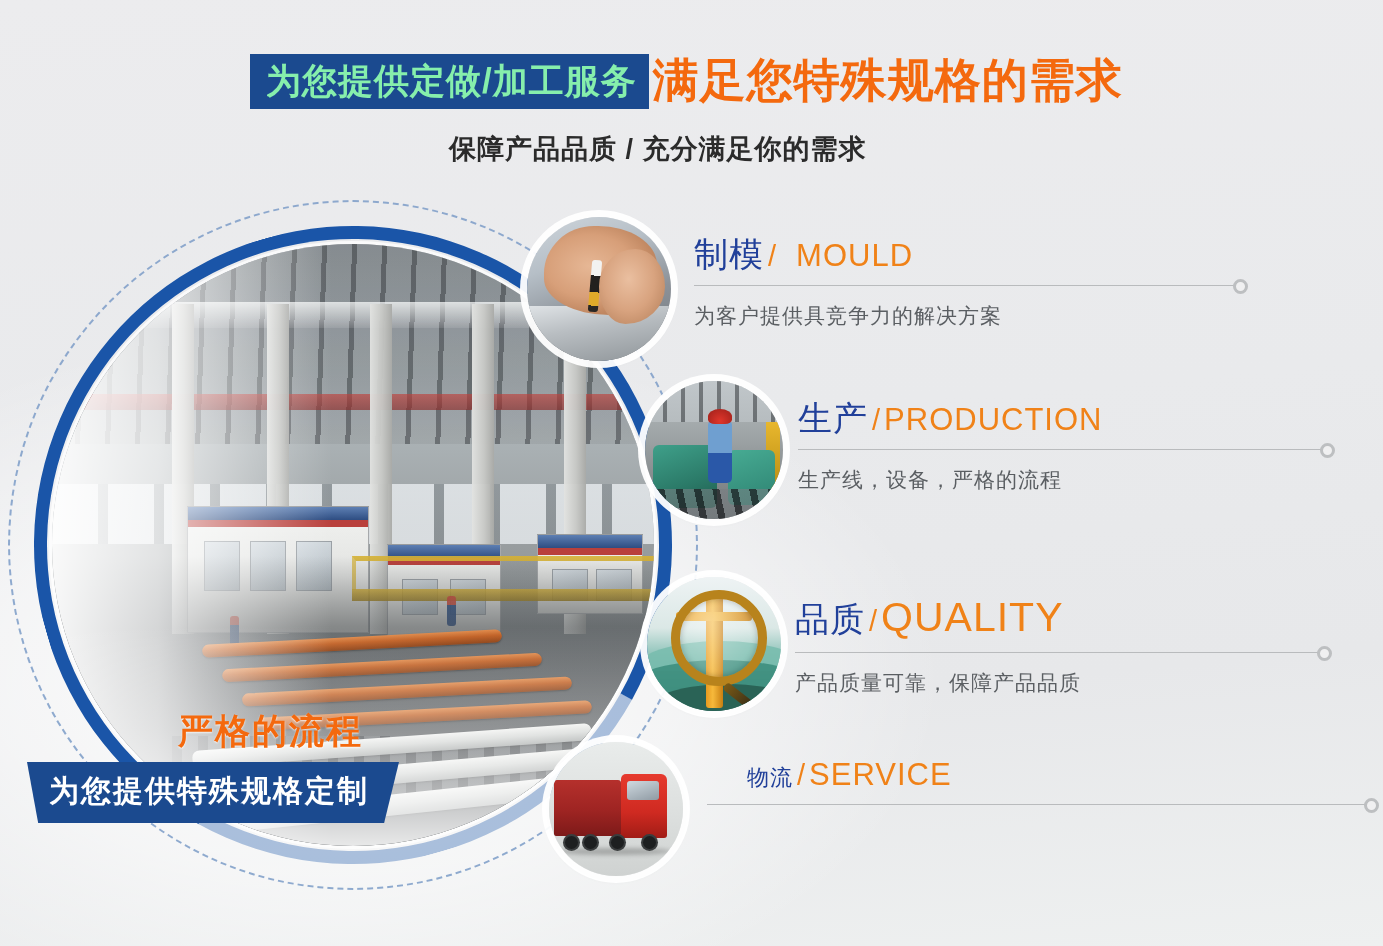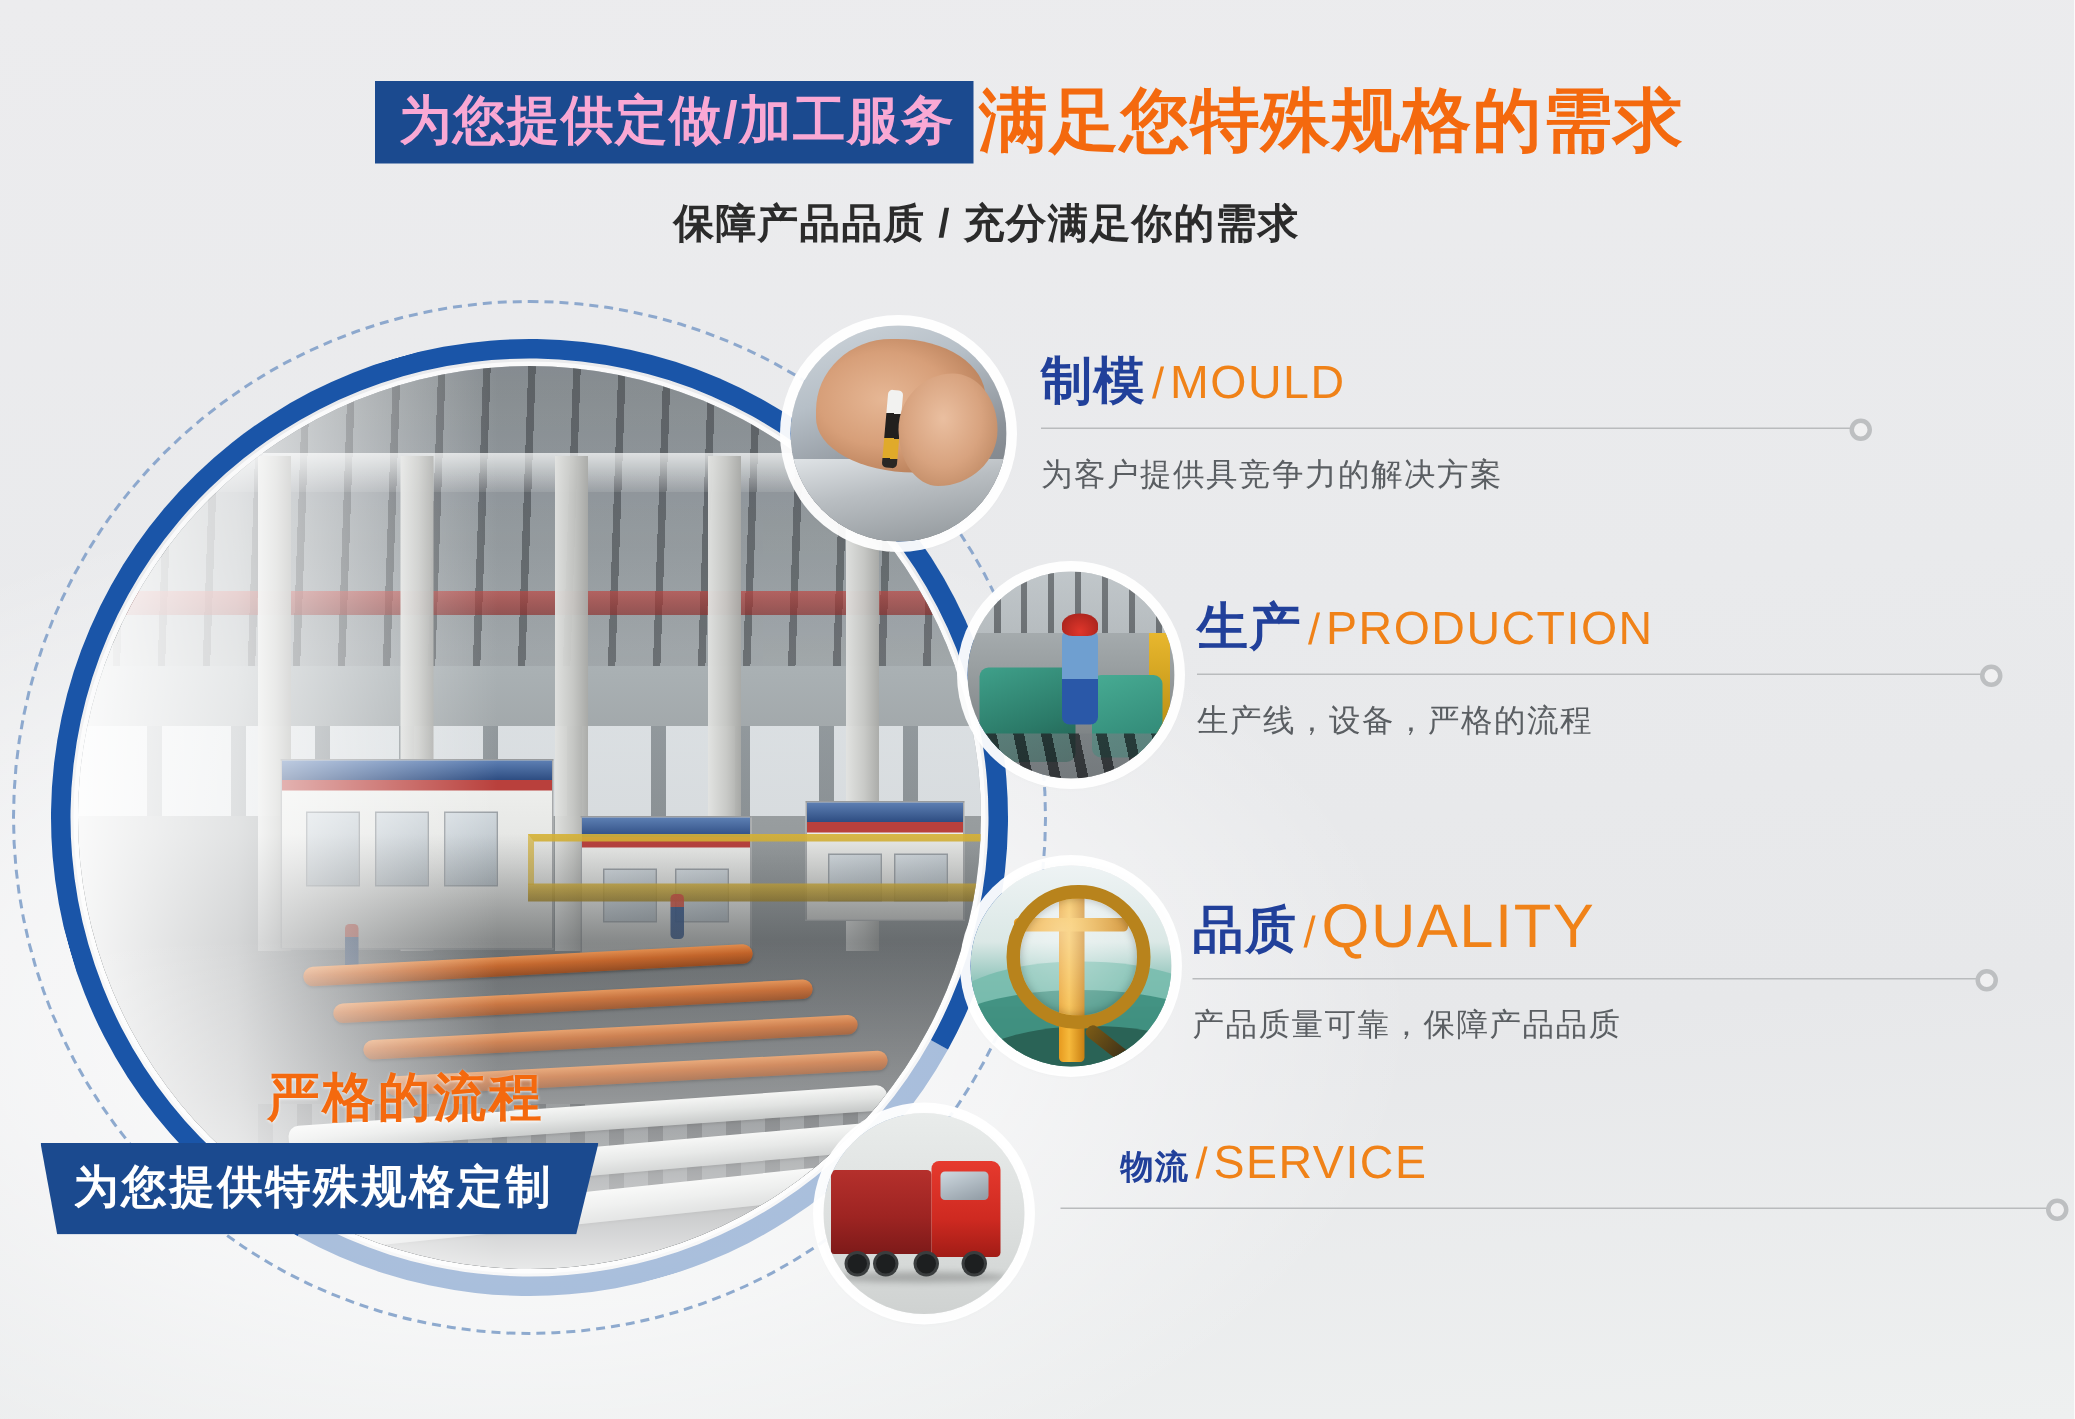--- a/index.html
+++ b/index.html
@@ -27,21 +27,21 @@
   .title-row {
     position: absolute;
     left: 252px;
     top: 56px;
     display: flex;
     align-items: center;
     white-space: nowrap;
   }
   .title-badge {
     background: #1b4a8f;
-    color: #f9a8d4;
+    color: #86efac;
     font-size: 35px;
     font-weight: bold;
     letter-spacing: 1px;
     padding: 7px 10px 9px 14px;
     line-height: 1;
     box-shadow: 0 0 0 2px #1b4a8f;
   }
   .title-accent {
     color: #f4690e;
     font-size: 46px;
@@ -231,21 +231,21 @@
   }
   .thumb .inner { position: absolute; inset: 0; }
   .f-text { position: absolute; }
   .f-head {
     white-space: nowrap;
     line-height: 1;
     margin-bottom: 14px;
   }
   .f-cn {
     color: #21409a;
-    font-weight: bold;
+    font-weight: normal;
     letter-spacing: 1px;
   }
   .f-slash { color: #f08218; font-weight: normal; margin: 0 4px; }
   .f-en { color: #f08218; letter-spacing: 1px; }
   .f-rule {
     position: relative;
     height: 1px;
     background: #b9bbbd;
   }
   .f-dot {
@@ -413,21 +413,21 @@
       <div class="thumb" style="left:527px; top:217px; width:144px; height:144px;">
         <div class="inner art-mould">
           <div class="plate"></div>
           <div class="hand"></div>
           <div class="tool"></div>
           <div class="hand2"></div>
         </div>
       </div>
       <div class="f-text" style="left:694px; top:237px; width:540px;">
         <div class="f-head">
-          <span class="f-cn" style="font-size:34px;">制模</span><span class="f-slash" style="font-size:29px;">/</span><span class="f-en" style="font-size:31px;">MOULD</span>
+          <span class="f-cn" style="font-size:34px;">制模</span><span class="f-slash" style="font-size:29px;">/</span><span class="f-en" style="font-size:31px;margin-left:16px;">MOULD</span>
         </div>
         <div class="f-rule" style="width:540px;">
           <span class="f-dot"></span>
         </div>
         <div class="f-desc">为客户提供具竞争力的解决方案</div>
       </div>
     </div>
 
     <div class="feature">
       <div class="thumb" style="left:645px; top:381px; width:138px; height:138px;">

